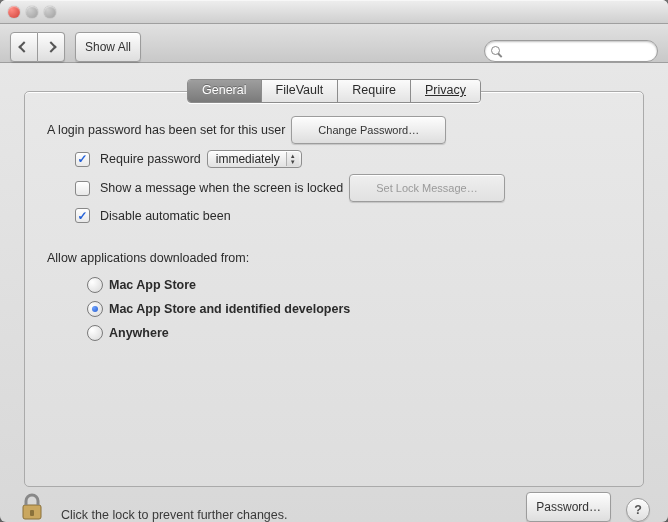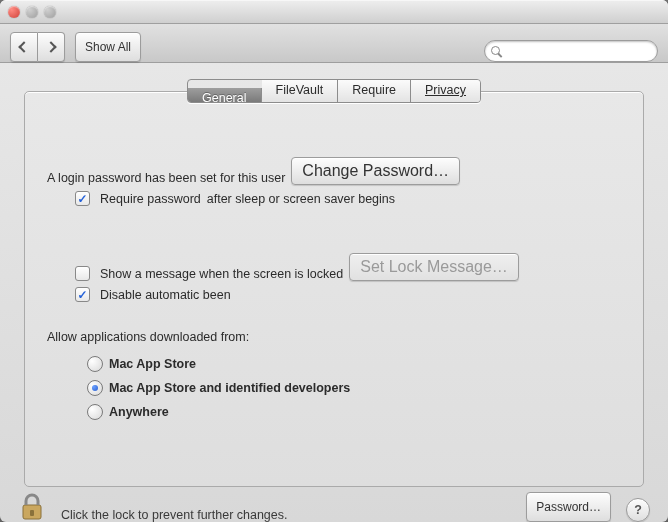--- a/index.html
+++ b/index.html
@@ -29,32 +29,32 @@
 .search input{border:none;outline:none;background:transparent;width:100%;font-size:12px;}
 .mag{width:11px;height:11px;position:relative;margin-right:3px;}
 .mag::before{content:"";position:absolute;width:7px;height:7px;border:1.5px solid #888;border-radius:50%;}
 .mag::after{content:"";position:absolute;width:1.5px;height:5px;background:#888;transform:rotate(-45deg);left:8px;top:7px;}
 
 .content{padding:16px 24px 0 24px;position:relative;}
 .tabs-wrap{position:relative;height:24px;margin-bottom:-12px;z-index:2;display:flex;justify-content:center;}
 .tabs{display:flex;border:1px solid #8c8c8c;border-radius:4px;overflow:hidden;box-shadow:0 1px 0 #fff;}
 .tab{padding:3px 14px;font-size:12.5px;background:linear-gradient(#fbfbfb,#e3e3e3);border-right:1px solid #8c8c8c;}
 .tab:last-child{border-right:none;text-decoration:underline;}
-.tab.active{background:linear-gradient(#9e9e9e,#7a7a7a);color:#fff;text-shadow:0 -1px 0 rgba(0,0,0,0.3);margin-top:8px;}
+.tab.active{background:linear-gradient(#9e9e9e,#7a7a7a);color:#fff;text-shadow:0 -1px 0 rgba(0,0,0,0.3);}
 
 .panel{border:1px solid #aaa;border-radius:5px;padding:24px 22px 50px 22px;background:linear-gradient(#e8e8e8,#dedede);box-shadow:inset 0 1px 0 #fff;min-height:320px;}
 
-.row{display:flex;align-items:flex-end;margin-bottom:6px;gap:6px;}
+.row{display:flex;align-items:center;margin-bottom:6px;gap:6px;}
 .indent{padding-left:28px;}
 .chk{width:13px;height:13px;border:1px solid #888;border-radius:3px;background:linear-gradient(#fff,#e8e8e8);display:inline-flex;align-items:center;justify-content:center;margin-right:4px;}
 .chk.checked::after{content:"✓";color:#2461d8;font-weight:bold;font-size:12px;line-height:1;}
 .popup{display:inline-flex;align-items:center;background:linear-gradient(#fdfdfd,#e1e1e1);border:1px solid #8e8e8e;border-radius:4px;padding:1px 2px 1px 8px;font-size:12px;box-shadow:0 1px 0 #fff inset;gap:6px;}
 .popup .arrows{display:flex;flex-direction:column;gap:0px;background:linear-gradient(#f4f4f4,#dcdcdc);border-left:1px solid #b0b0b0;padding:1px 3px;}
 .popup .arrows span{font-size:6px;line-height:6px;color:#444;}
-.mac-btn.small{padding:2px 10px;font-size:16px;margin-top:41px;}
+.mac-btn.small{padding:2px 26px;font-size:11px;}
 .mac-btn.disabled{color:#9a9a9a;background:linear-gradient(#efefef,#e1e1e1);}
 
 .section-gap{height:22px;}
 
 .radio{width:14px;height:14px;border-radius:50%;border:1px solid #7a7a7a;background:radial-gradient(circle at 30% 30%,#ffffff,#d8d8d8);display:inline-flex;align-items:center;justify-content:center;margin-right:6px;}
 .radio.checked::after{content:"";width:6px;height:6px;border-radius:50%;background:radial-gradient(circle at 30% 30%,#6aa0ff,#2a5fd0);}
 .radio-row{display:flex;align-items:center;padding-left:40px;margin-bottom:8px;font-weight:bold;}
 
 .highlight{position:relative;display:inline-flex;align-items:center;}
 .highlight::before{content:"";position:absolute;left:-14px;right:-20px;top:-5px;bottom:-5px;background:#fff;border-radius:999px;box-shadow:0 0 12px 4px rgba(255,255,255,0.95);z-index:-1;}
@@ -109,21 +109,27 @@
     <div class="panel">
 
       <div class="row">
         <span>A login password has been set for this user</span>
         <span class="mac-btn small">Change Password…</span>
       </div>
 
       <div class="row indent">
         <span class="chk checked"></span>
         <span>Require password</span>
-        <span>after sleep or screen saver begins</span>
+        <span class="popup">
+          <span>immediately</span>
+          <span class="arrows">
+              <span>▲</span>
+              <span>▼</span>
+            </span>
+        </span>
       </div>
 
       <div class="row indent">
         <span class="chk"></span>
         <span>Show a message when the screen is locked</span>
         <span class="mac-btn small disabled">Set Lock Message…</span>
       </div>
 
       <div class="row indent">
         <span class="chk checked"></span>

